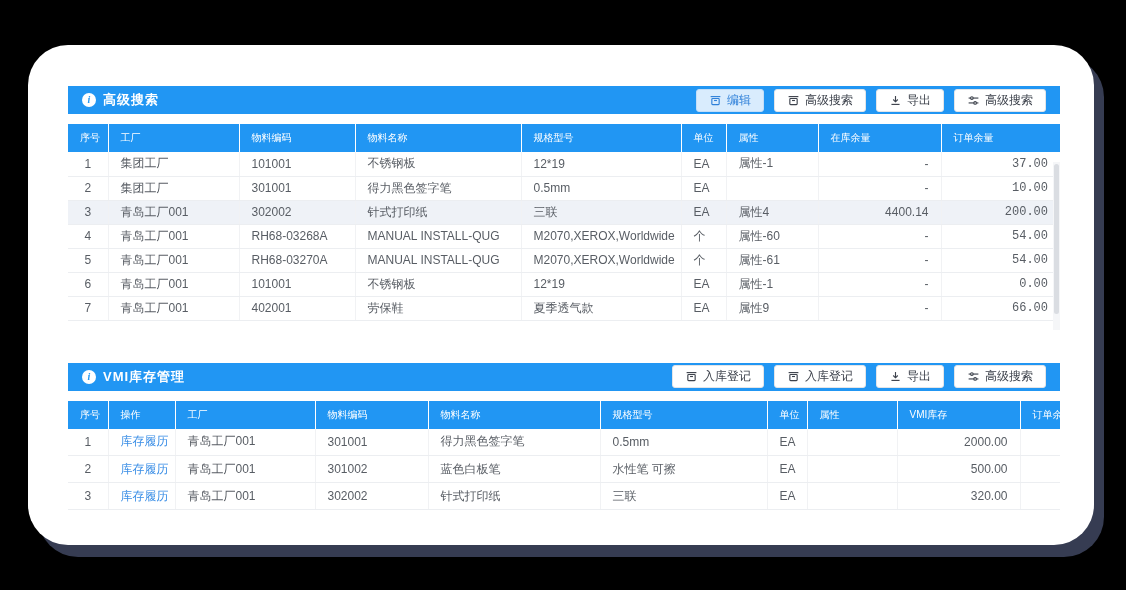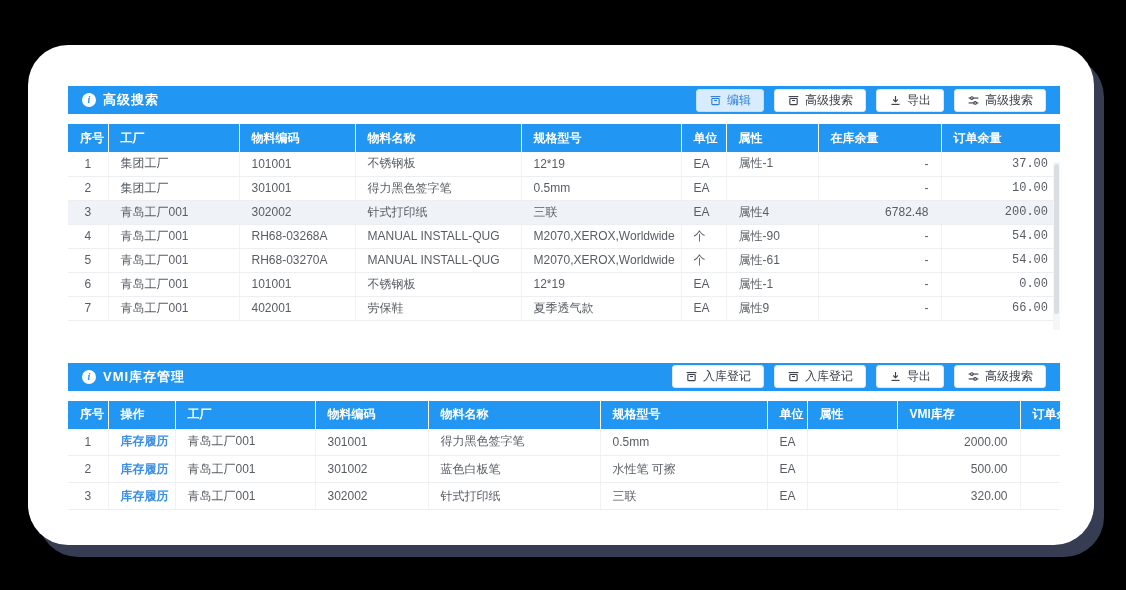--- a/index.html
+++ b/index.html
@@ -28,36 +28,36 @@
   .bar-btn{
     height:21px;background:#fff;border:1px solid #e3e5e8;border-radius:3px;
     display:flex;align-items:center;gap:5px;padding:0 12px;font-size:12px;color:#3c414b;
     cursor:pointer;white-space:nowrap;
   }
   .bar-btn.primary{background:#d9ecfd;color:#2f80d9;border-color:#c3def8;align-items:center;}
   .bar-btn svg{display:block;}
   .tbl-wrap{position:relative;margin-top:10px;}
   table{border-collapse:collapse;table-layout:fixed;font-size:12px;color:#585d64;}
   th{
-    background:#2196f3;color:#fff;font-weight:bold;font-size:12px;text-align:left;
+    background:#2196f3;color:#fff;font-weight:normal;font-size:10px;text-align:left;
     padding:0 12px;height:28px;border-right:1px solid rgba(255,255,255,0.28);
     overflow:hidden;white-space:nowrap;box-sizing:border-box;
   }
   th:last-child{border-right:none;}
   td{
     height:24px;padding:0 12px;border-bottom:1px solid #eceef1;border-right:1px solid #f1f2f4;
     overflow:hidden;white-space:nowrap;box-sizing:border-box;background:#fff;
   }
   td:last-child{border-right:none;font-family:Liberation Mono, monospace;}
   tr.hl td{background:#eff2f7;}
   .center{text-align:center;}
   .num{text-align:right;}
   .vmi-clip{overflow:hidden;width:992px;margin-top:10px;}
   .vmi-clip td{height:27px;}
-  .link{color:#3a8ee6;cursor:pointer;font-weight:bold;}
+  .link{color:#3a8ee6;cursor:pointer;}
   .vscroll{
     position:absolute;right:0;top:38px;width:7px;height:168px;background:#f5f6f8;
   }
   .vscroll .thumb{position:absolute;left:1px;top:2px;width:5px;height:150px;background:#dadde2;border-radius:3px;}
 </style>
 </head>
 <body>
 
 <div class="card">
 <div class="content">
@@ -163,31 +163,31 @@
             <td class="num">10.00</td>
           </tr>
           <tr class="hl">
             <td class="center">3</td>
             <td>青岛工厂001</td>
             <td>302002</td>
             <td>针式打印纸</td>
             <td>三联</td>
             <td>EA</td>
             <td>属性4</td>
-            <td class="num">6782.48</td>
+            <td class="num">4400.14</td>
             <td class="num">200.00</td>
           </tr>
           <tr>
             <td class="center">4</td>
             <td>青岛工厂001</td>
             <td>RH68-03268A</td>
             <td>MANUAL INSTALL-QUG</td>
             <td>M2070,XEROX,Worldwide</td>
             <td>个</td>
-            <td>属性-90</td>
+            <td>属性-60</td>
             <td class="num">-</td>
             <td class="num">54.00</td>
           </tr>
           <tr>
             <td class="center">5</td>
             <td>青岛工厂001</td>
             <td>RH68-03270A</td>
             <td>MANUAL INSTALL-QUG</td>
             <td>M2070,XEROX,Worldwide</td>
             <td>个</td>

